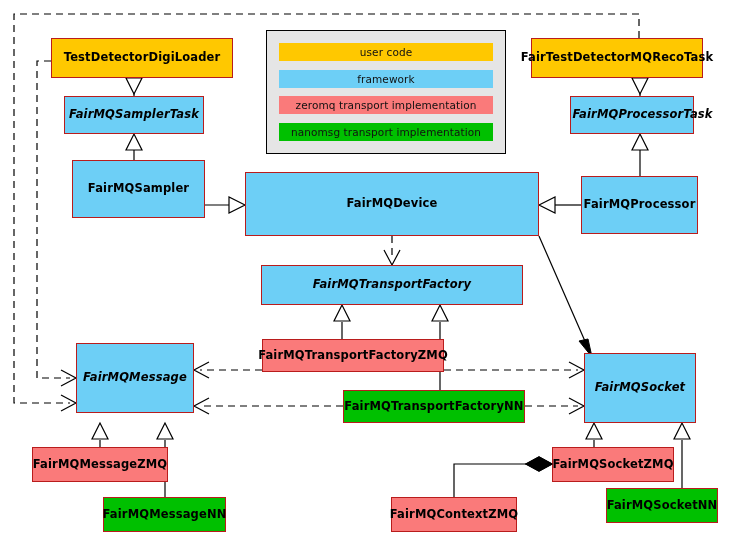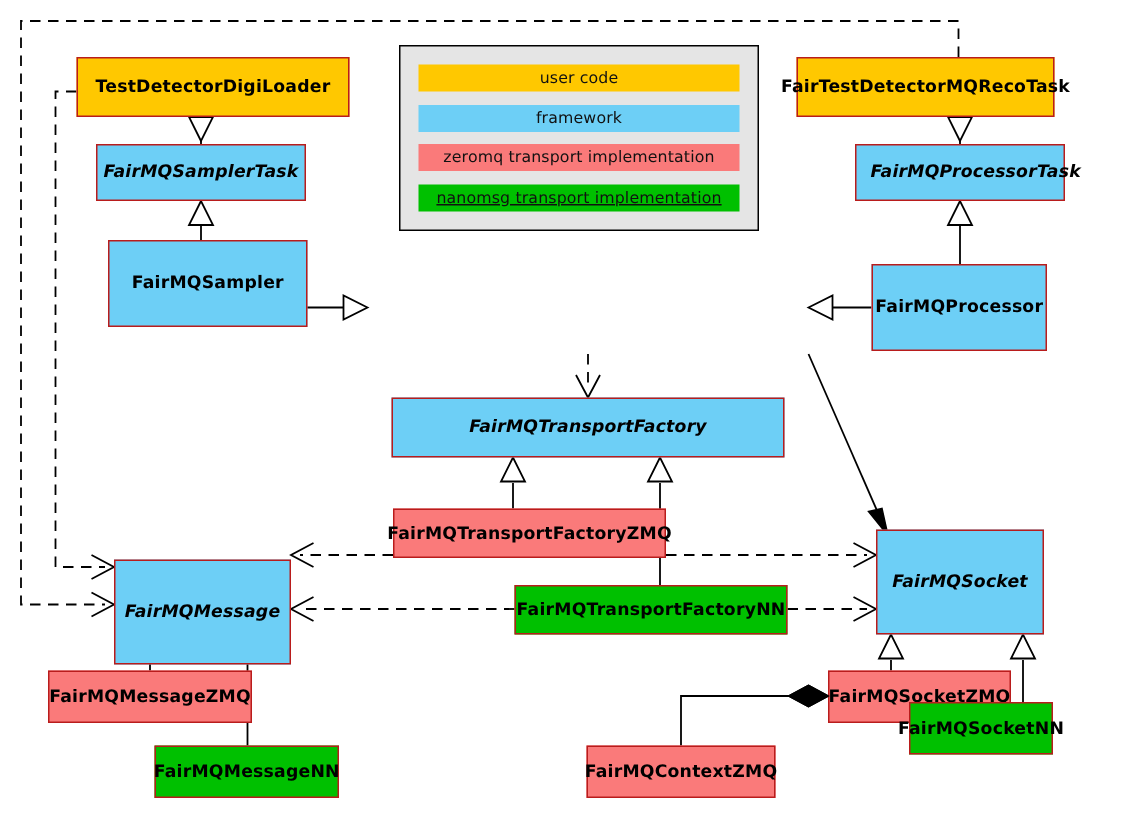--- a/index.html
+++ b/index.html
@@ -184,63 +184,66 @@
   <div id="legend" style="left:266px; top:30px; width:240px; height:124px;">
     <div class="legend-row" style="background:#FFC800;">
       <span>user code</span>
     </div>
     <div class="legend-row" style="background:#6DCFF6;">
       <span>framework</span>
     </div>
     <div class="legend-row" style="background:#FA7A7A;align-items:center;">
       <span>zeromq transport implementation</span>
     </div>
-    <div class="legend-row" style="background:#00C000;text-decoration:underline;">
+    <div class="legend-row" style="background:#00C000;">
       <span>nanomsg transport implementation</span>
     </div>
   </div>
 
   <div class="node fill-user" style="left:51px; top:38px; width:182px; height:40px;">
     <span>TestDetectorDigiLoader</span>
   </div>
 
   <div class="node fill-framework abstract" style="left:64px; top:96px; width:140px; height:38px;">
     <span>FairMQSamplerTask</span>
   </div>
 
   <div class="node fill-framework" style="left:72px; top:160px; width:133px; height:58px;">
     <span>FairMQSampler</span>
   </div>
 
+  <div class="node fill-framework" style="left:245px; top:172px; width:294px; height:64px;">
+    <span>FairMQDevice</span>
+  </div>
 
   <div class="node fill-framework" style="left:581px; top:176px; width:117px; height:58px;">
     <span>FairMQProcessor</span>
   </div>
 
-  <div class="node fill-framework abstract" style="left:570px; top:96px; width:140px; height:38px;padding-left:21px;">
+  <div class="node fill-framework abstract" style="left:570px; top:96px; width:124px; height:38px;padding-left:21px;">
     <span>FairMQProcessorTask</span>
   </div>
 
   <div class="node fill-user" style="left:531px; top:38px; width:172px; height:40px;">
     <span>FairTestDetectorMQRecoTask</span>
   </div>
 
   <div class="node fill-framework abstract" style="left:261px; top:265px; width:262px; height:40px;">
     <span>FairMQTransportFactory</span>
   </div>
 
   <div class="node fill-zmq" style="left:262px; top:339px; width:182px; height:33px;">
     <span>FairMQTransportFactoryZMQ</span>
   </div>
 
   <div class="node fill-nn" style="left:343px; top:390px; width:182px; height:33px;">
     <span>FairMQTransportFactoryNN</span>
   </div>
 
-  <div class="node fill-framework abstract" style="left:76px; top:373px; width:118px; height:70px;">
+  <div class="node fill-framework abstract" style="left:76px; top:343px; width:118px; height:70px;">
     <span>FairMQMessage</span>
   </div>
 
   <div class="node fill-zmq" style="left:32px; top:447px; width:136px; height:35px;">
     <span>FairMQMessageZMQ</span>
   </div>
 
   <div class="node fill-framework abstract" style="left:584px; top:353px; width:112px; height:70px;">
     <span>FairMQSocket</span>
   </div>
@@ -250,21 +253,21 @@
   </div>
 
   <div class="node fill-zmq" style="left:552px; top:447px; width:122px; height:35px;">
     <span>FairMQSocketZMQ</span>
   </div>
 
   <div class="node fill-zmq" style="left:391px; top:497px; width:126px; height:35px;">
     <span>FairMQContextZMQ</span>
   </div>
 
-  <div class="node fill-nn" style="left:606px; top:468px; width:96px; height:35px;">
+  <div class="node fill-nn" style="left:606px; top:488px; width:112px; height:35px;">
     <span>FairMQSocketNN</span>
   </div>
 
   <svg id="edges-top">
 
     <polygon class="diamond-solid" points="552,464 539,457 526,464 539,471"></polygon>
   </svg>
 
 </div>
 

